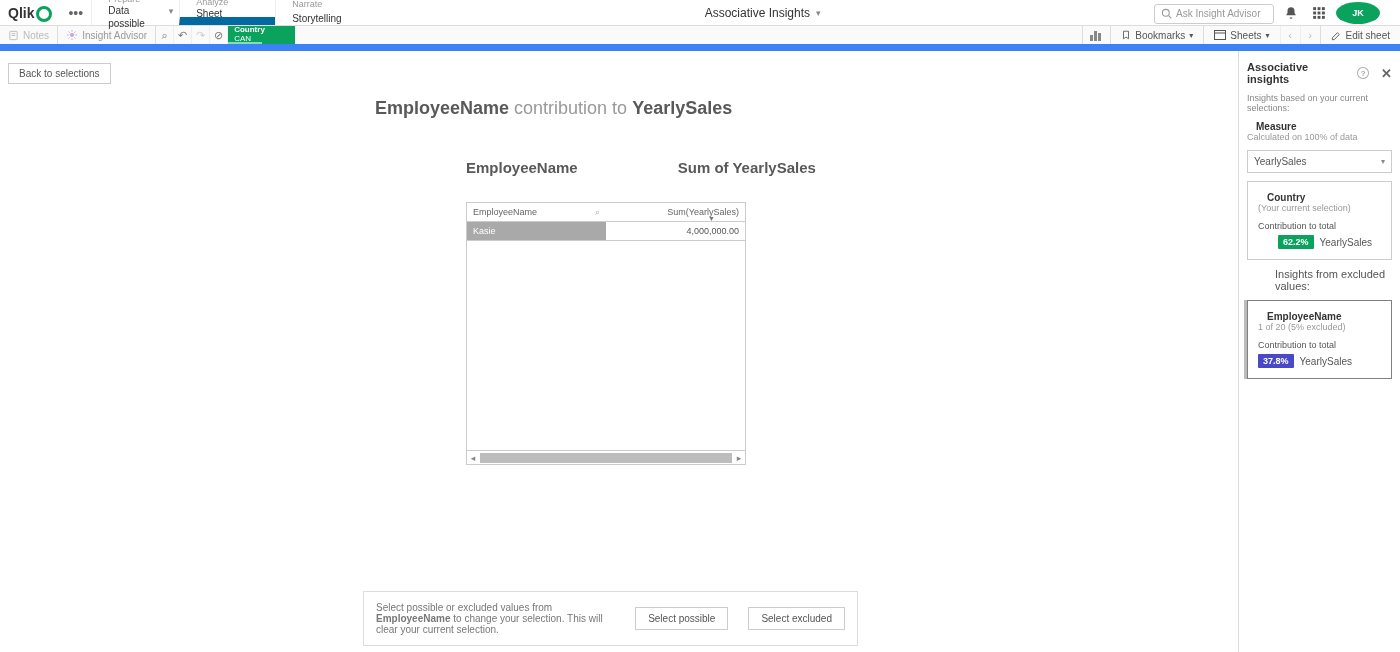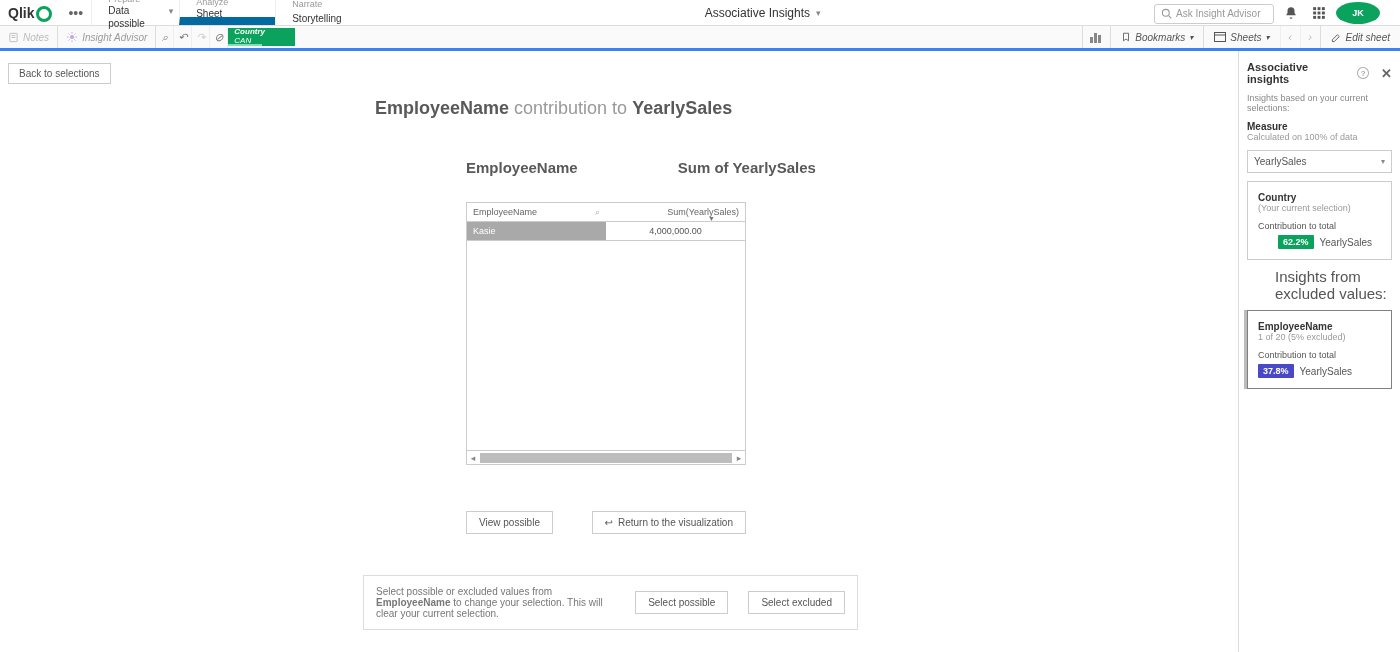--- a/index.html
+++ b/index.html
@@ -14,21 +14,21 @@
   .top-section .label1 { font-size:9px; color:#999; line-height:1; }
   .top-section .label2 { font-size:10px; color:#333; line-height:1.3; }
   .top-drop { position:absolute; right:6px; top:6px; color:#888; font-size:9px; }
   .top-center { flex:1; display:flex; justify-content:center; align-items:center; gap:6px; font-size:12px; color:#333; }
   .top-right { display:flex; align-items:flex-end; gap:6px; padding-right:20px; }
   .searchbox { display:flex; align-items:center; width:120px; height:20px; border:1px solid #ccc; border-radius:3px; padding:0 6px; color:#999; font-size:10px; gap:4px; }
   .searchbox svg { width:11px; height:11px; }
   .icon-btn { width:22px; height:22px; display:flex; align-items:center; justify-content:center; color:#555; cursor:pointer; }
   .avatar { width:44px; height:22px; border-radius:50%; background:#0aa25d; color:#fff; display:flex; align-items:center; justify-content:center; font-size:9px; font-weight:600; }
   
-  .secondbar { display:flex; align-items:center; height:25px; border-bottom:3px solid #3b82f6; background:#fafafa;font-style:italic; }
+  .secondbar { display:flex; align-items:center; height:25px; border-bottom:7px solid #3b82f6; background:#fafafa; }
   .sb-btn { display:flex; align-items:center; gap:4px; padding:0 8px; height:100%; border-right:1px solid #ddd; color:#bbb; font-size:10px; cursor:pointer; }
   .sb-btn.enabled { color:#555; }
   .mini-icon { width:18px; display:flex; align-items:center; justify-content:center; color:#777; font-size:11px; height:100%; border-right:1px solid #eee; cursor:pointer;}
   .selection-chip { height:18px; background:#0aa25d; color:#fff; display:flex; flex-direction:column; justify-content:center; padding:0 30px 0 6px; font-size:8px; line-height:1.1; position:relative; }
   .selection-chip .bar { position:absolute; bottom:0; left:0; height:2px; background:#7fe0b2; width:50%; }
   .sb-spacer { flex:1; }
   .sb-right-btn { display:flex; align-items:center; gap:4px; padding:0 10px; height:100%; border-left:1px solid #ddd; color:#555; font-size:10px; cursor:pointer; }
   .chart-mini { width:28px; display:flex; align-items:center; justify-content:center; border-left:1px solid #ddd; height:100%; }
   .arrow-btn { width:20px; display:flex; align-items:center; justify-content:center; color:#bbb; height:100%; border-left:1px solid #eee; }
   
@@ -37,36 +37,36 @@
   .back-btn { margin:12px 0 0 8px; display:inline-block; padding:4px 10px; border:1px solid #ccc; font-size:10px; color:#555; cursor:pointer; background:#fff; }
   .page-title { margin:14px 0 40px 375px; font-size:18px; color:#999; }
   .page-title b { color:#595959; font-weight:600; }
   .cols { display:flex; margin-left:466px; gap:100px; }
   .col-head { font-size:15px; color:#595959; font-weight:600; }
   .table-wrap { margin:26px 0 0 466px; width:280px; }
   .table { width:100%; border:1px solid #ccc; border-collapse:collapse; }
   .table th { text-align:left; font-weight:400; font-size:9px; padding:4px 6px; border-bottom:1px solid #ccc; position:relative; background:#fff; color:#666;}
   .table th.right { text-align:right; }
   .table td { font-size:9px; padding:4px 6px; }
-  .table td.right { text-align:center; }
+  .table td.right { text-align:right; }
   .row-sel td { background:#a9a9a9; color:#fff; }
   .table-body { height:210px; border:1px solid #ccc; border-top:none; }
   .hscroll { display:flex; align-items:center; height:14px; border:1px solid #ccc; border-top:none; }
   .hscroll .arrow { width:12px; text-align:center; color:#888; font-size:9px; }
   .hscroll .track { flex:1; background:#bdbdbd; height:10px; margin:0 1px; }
   .below-btns { display:flex; justify-content:space-between; width:280px; margin:46px 0 0 466px; }
   .btn { padding:5px 12px; border:1px solid #ccc; font-size:10px; background:#fff; cursor:pointer; color:#555; display:inline-flex; align-items:center; gap:5px; }
-  .footer-note { position:absolute; left:363px; bottom:22px; width:495px; border:1px solid #ddd; padding:10px 12px; display:flex; align-items:center; gap:20px; font-size:10px; color:#777; }
+  .footer-note { position:absolute; left:363px; bottom:6px; width:495px; border:1px solid #ddd; padding:10px 12px; display:flex; align-items:center; gap:20px; font-size:10px; color:#777; }
   .footer-note .txt { flex:1; }
   
   .panel { width:162px; border-left:1px solid #ddd; padding:10px 8px 8px 8px; display:flex; flex-direction:column; gap:8px; font-size:10px; color:#555; }
   .panel-head { display:flex; align-items:center; gap:6px; font-size:11px; font-weight:600; color:#333; }
   .panel-head .sp { flex:1; }
   .panel-sub { font-size:9px; color:#888; }
-  .label-sm { font-size:10px; font-weight:600; color:#333; }
+  .label-sm { font-size:10px; font-weight:600; color:#333;margin-left:9px; }
   .muted { font-size:9px; color:#999; }
   .select { border:1px solid #ccc; padding:5px 6px; display:flex; justify-content:space-between; align-items:center; cursor:pointer; }
   .card { border:1px solid #ccc; padding:10px 10px; }
   .card.highlight { border:1px solid #808080; box-shadow:-3px 0 0 #bbb; position:relative; }
   .badge { display:inline-block; padding:2px 5px; color:#fff; font-size:9px; font-weight:600; border-radius:1px; }
   .badge.green { background:#0aa25d;margin-left:20px; }
   .badge.blue { background:#4949c8; }
   .card-row { display:flex; align-items:center; gap:6px; margin-top:4px; }
   .spacer-flex { flex:1; }
   .add-dim { border:1px solid #ccc; padding:6px 8px; display:flex; justify-content:space-between; align-items:center; cursor:pointer; }
@@ -227,27 +227,20 @@
       </tbody>
         </table>
       <div class="table-body"></div>
       <div class="hscroll">
         <div class="arrow">◂</div>
         <div class="track"></div>
         <div class="arrow">▸</div>
       </div>
     </div>
 
-    <div class="below-btns">
-      <span class="btn">View possible</span>
-      <span class="btn">
-        <span>↩</span>
-        <span>Return to the visualization</span>
-      </span>
-    </div>
 
     <div class="footer-note">
       <div class="txt">
         <span>Select possible or excluded values from </span><b>EmployeeName</b><span> to change your selection. This will clear your current selection.</span>
       </div>
       <span class="btn">Select possible</span>
       <span class="btn">Select excluded</span>
     </div>
   </div>
 
@@ -273,21 +266,21 @@
       <div class="label-sm">Country</div>
       <div class="muted">(Your current selection)</div>
       <div style="height:8px;"></div>
       <div style="font-size:9px;">Contribution to total</div>
       <div class="card-row">
         <span class="badge green">62.2%</span>
         <span>YearlySales</span>
       </div>
     </div>
 
-    <div style="font-size:15px;padding-left:28px;">Insights from excluded values:</div>
+    <div style="font-size:11px;padding-left:28px;">Insights from excluded values:</div>
 
     <div class="card highlight">
       <div class="label-sm">EmployeeName</div>
       <div class="muted">1 of 20 (5% excluded)</div>
       <div style="height:8px;"></div>
       <div style="font-size:9px;">Contribution to total</div>
       <div class="card-row">
         <span class="badge blue">37.8%</span>
         <span>YearlySales</span>
       </div>

